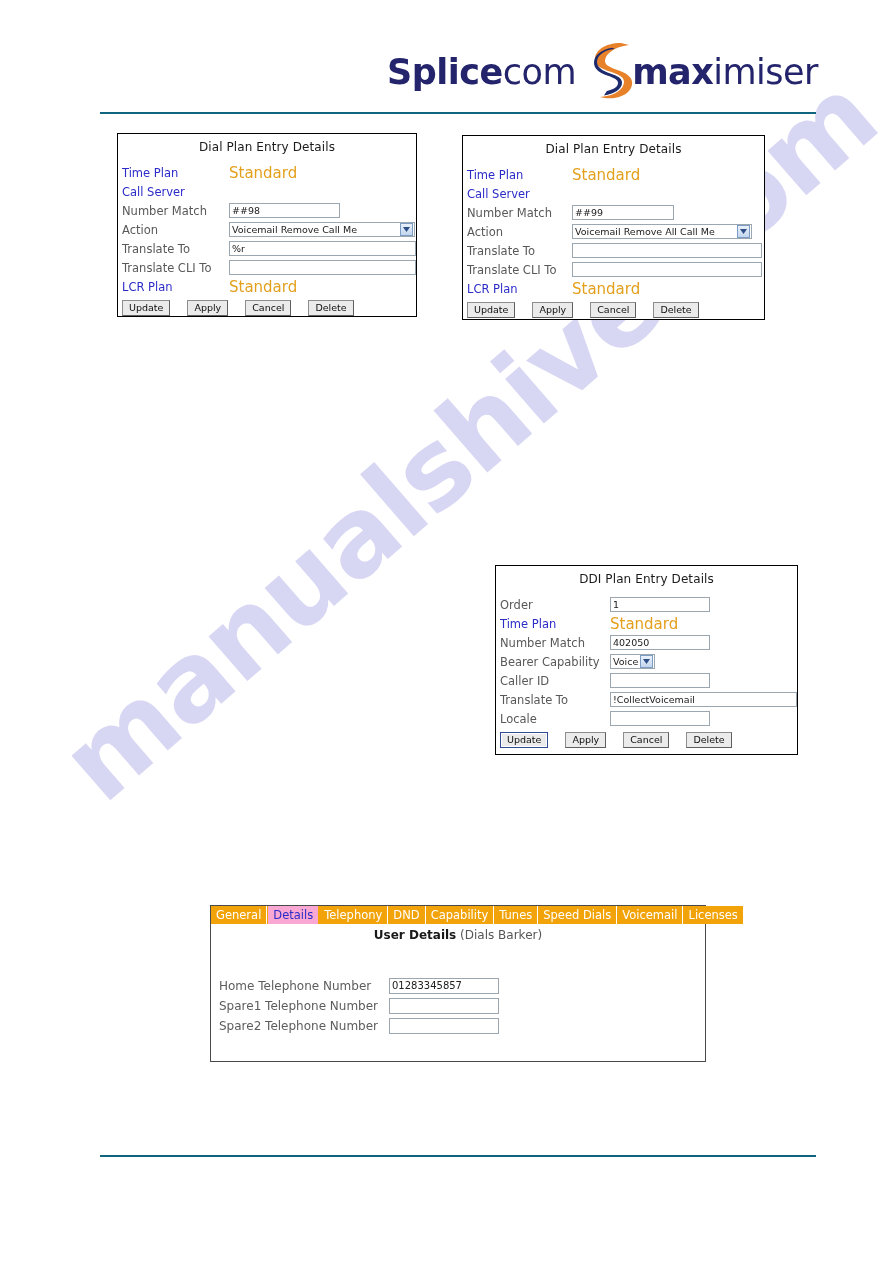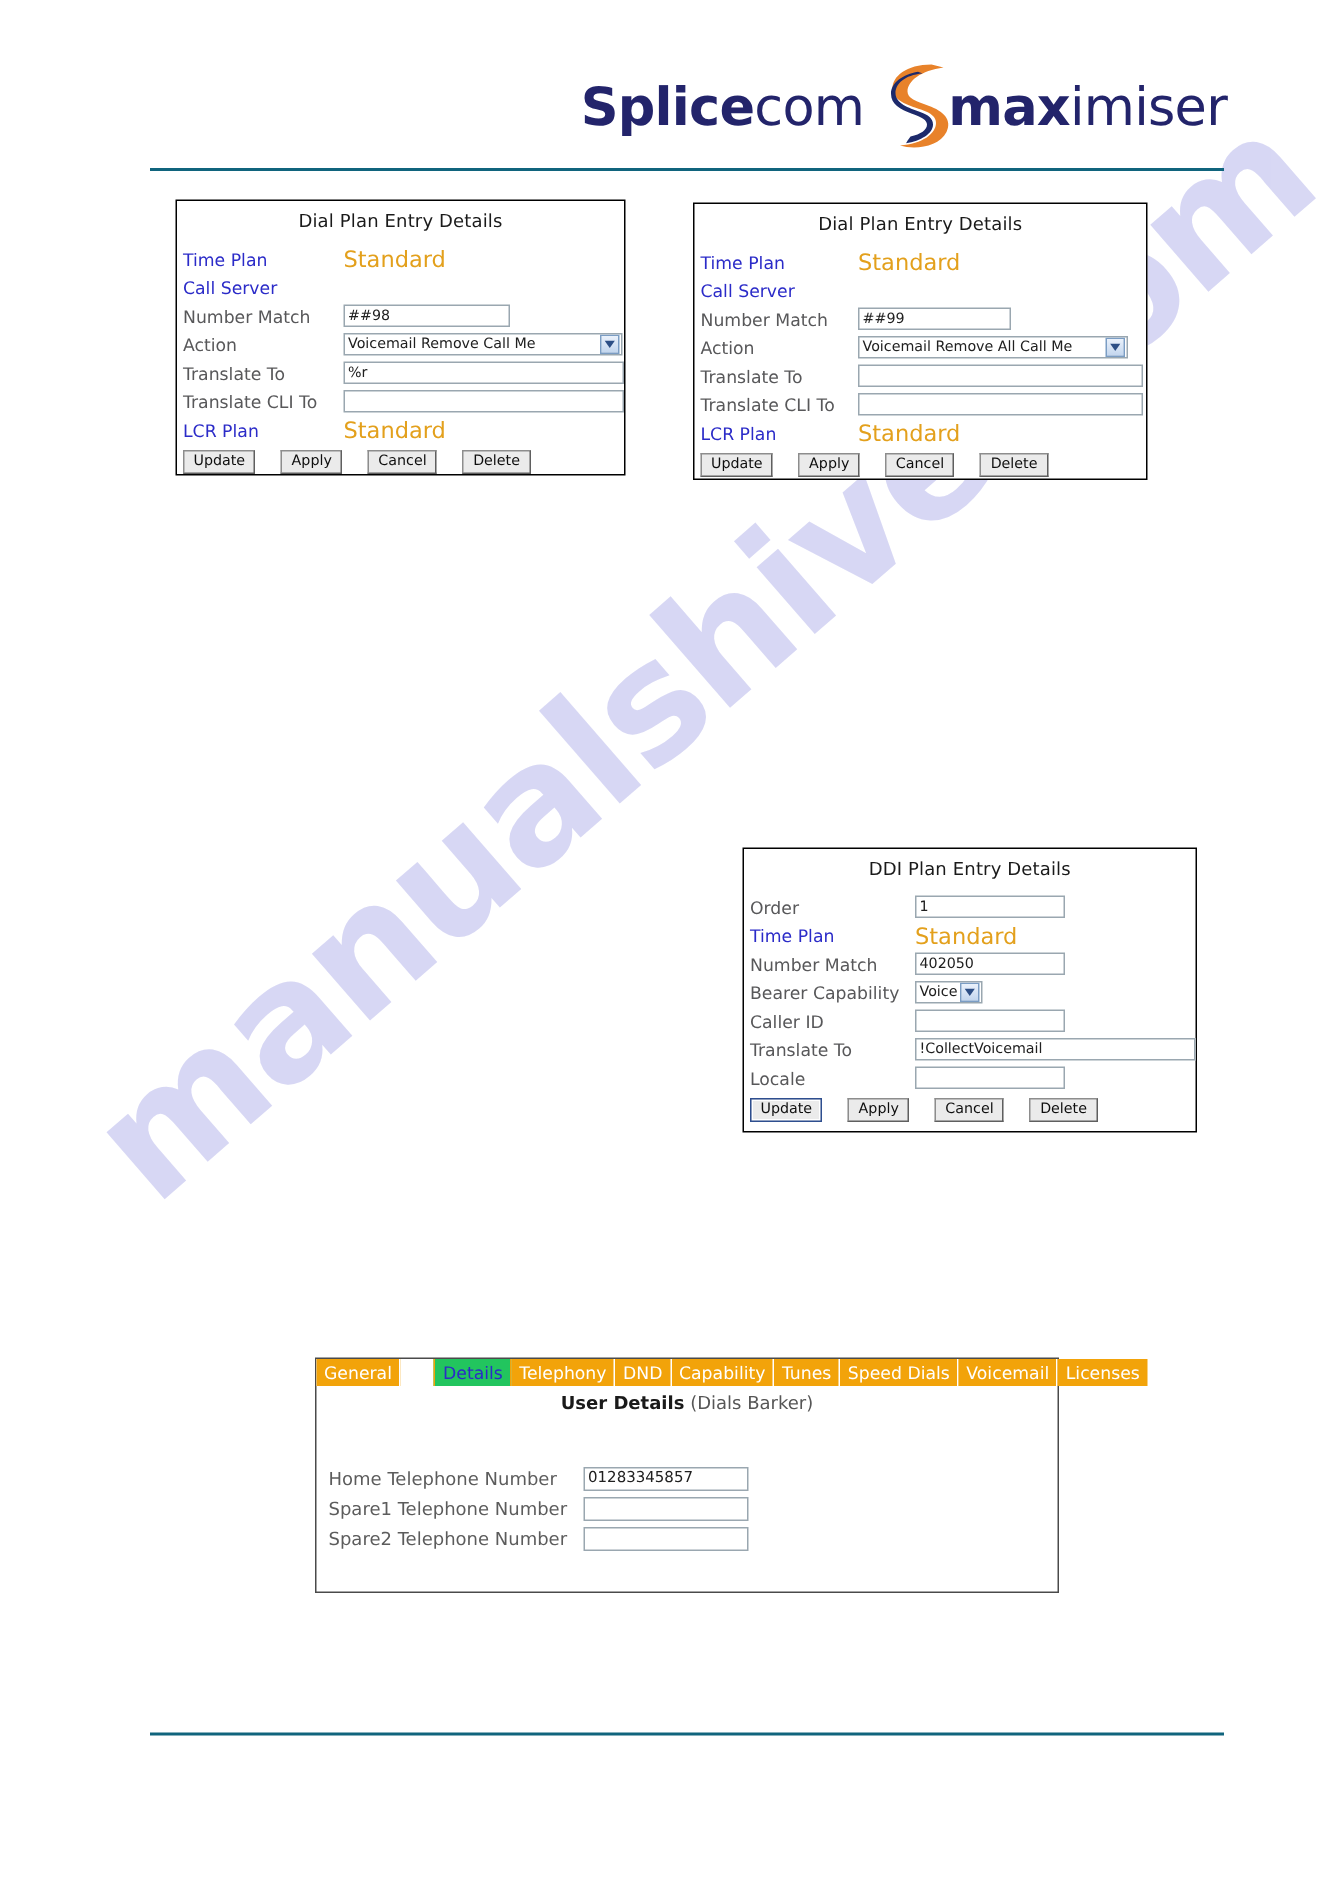--- a/index.html
+++ b/index.html
@@ -219,25 +219,24 @@
     color: #ffffff;
     font-size: 11.5px;
     line-height: 18px;
     padding: 0 5px;
     white-space: nowrap;
     border-right: 1px solid #ffffff;
     box-sizing: border-box;
     flex: 0 0 auto;
   }
   .tab.active {
-    background: #22c55e;
+    background: #f9a8d4;
     color: #2b2bc8;
     border-right: 1px solid #f2a30a;
     border-left: 1px solid #f2a30a;
-    margin-left: 22px;
   }
   .tab.filler {
     flex: 1 1 auto;
     border-right: none;
   }
   #user-heading {
     text-align: center;
     font-size: 12px;
     padding-top: 4px;
     color: #565656;

